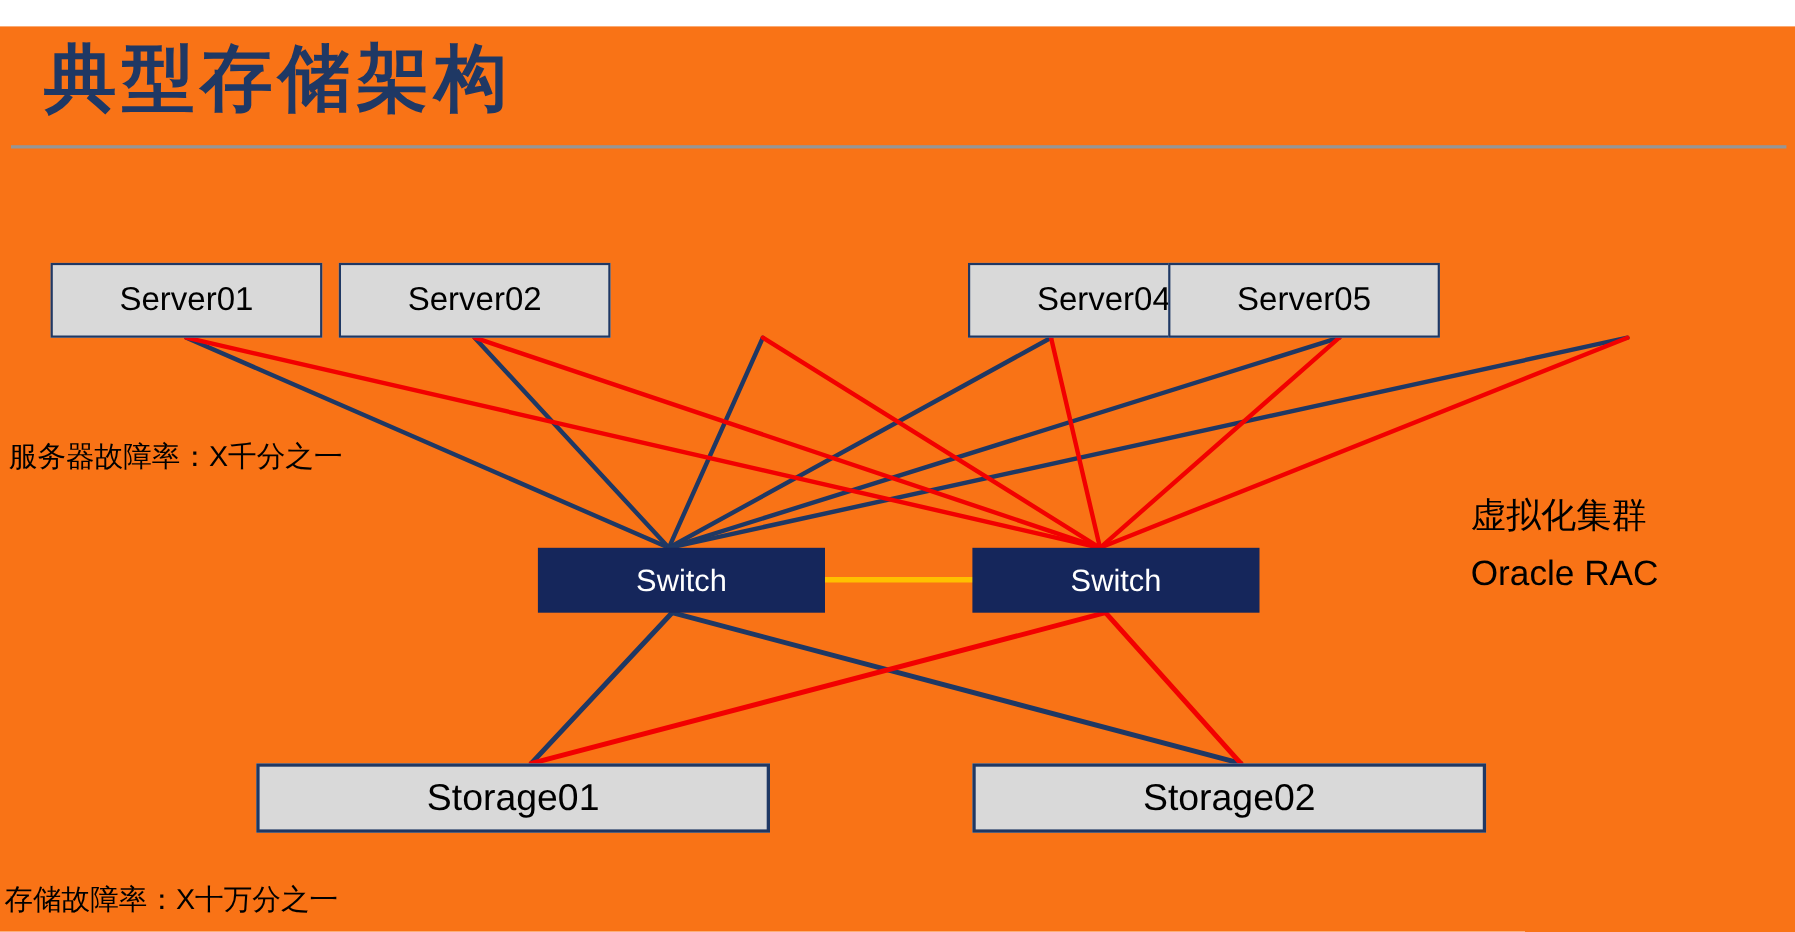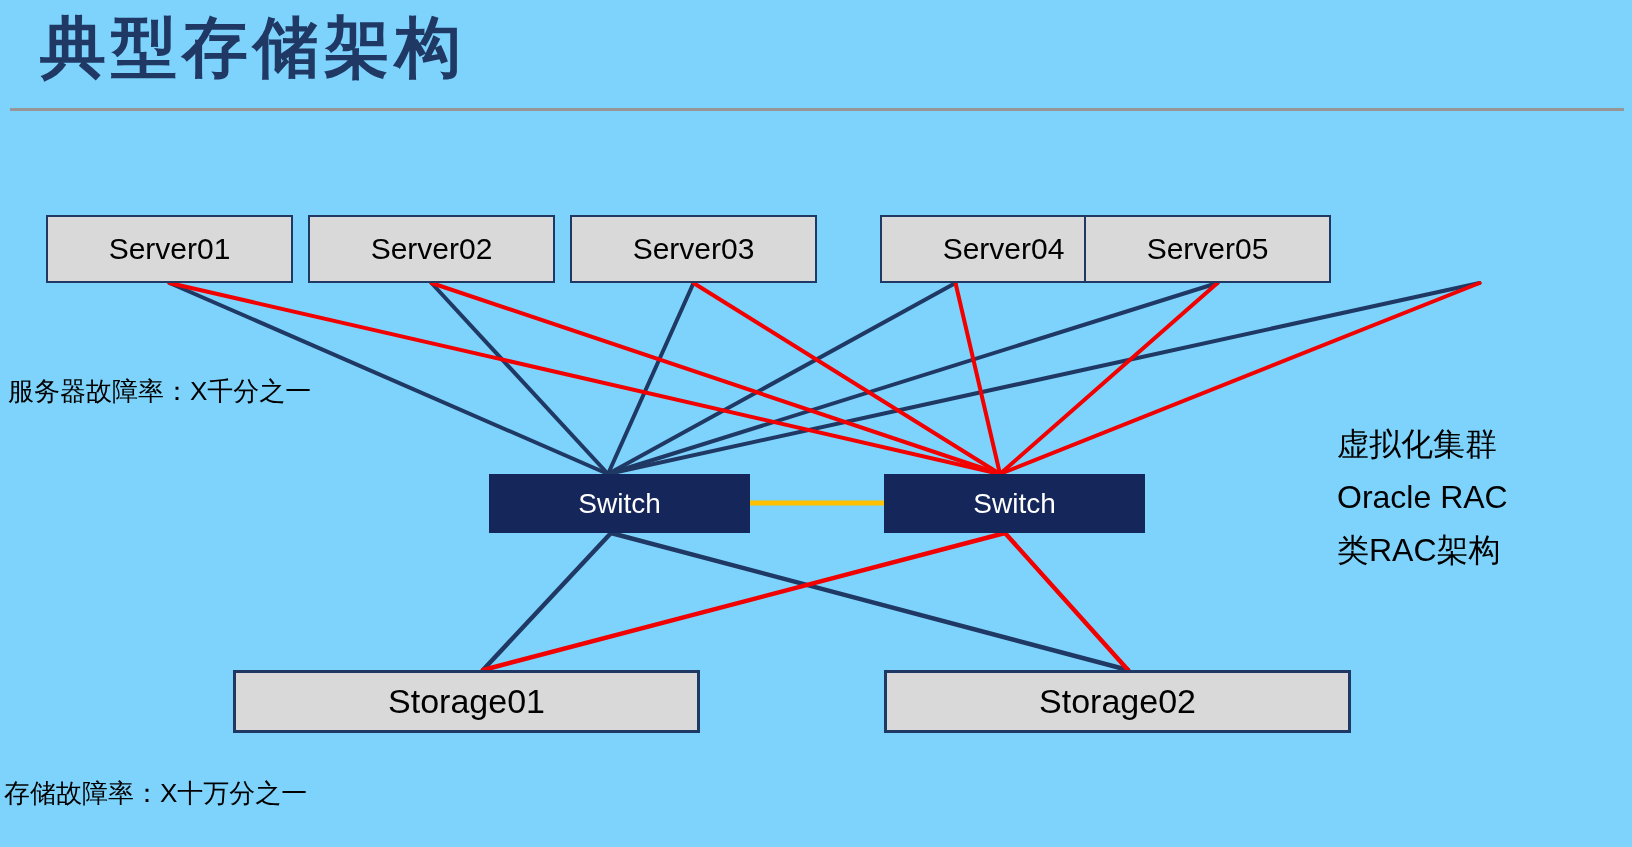--- a/index.html
+++ b/index.html
@@ -1,18 +1,18 @@
 <!DOCTYPE html>
 <html style="--navy: #1F3864; --switchfill: #15265B; --nodefill: #D9D9D9; --divider: #969696; --switchtext: #FFFFFF;"><head>
 <meta charset="utf-8">
 <style>
   html,body{margin:0;padding:0;background:#fff;}
   body{width:1632px;height:847px;overflow:hidden;position:relative;
        font-family:"Liberation Sans","DejaVu Sans",sans-serif;}
-  .slide{position:absolute;inset:0;background:#7dd3fc;}
+  .slide{position:absolute;inset:0;background:#f97316;margin-top:24px;}
   .title{position:absolute;left:40px;top:4px;font-size:66px;line-height:86px;
          font-weight:700;letter-spacing:5px;color:var(--navy);white-space:nowrap;}
   .divider{position:absolute;left:10px;top:108px;width:1614px;height:3px;
            background:var(--divider);}
   svg.edges{position:absolute;left:0;top:0;}
   .box{position:absolute;display:flex;align-items:center;justify-content:center;
        box-sizing:border-box;white-space:nowrap;}
   .server{width:247px;height:68px;top:215px;background:var(--nodefill);
           border:2px solid var(--navy);font-size:30px;color:#000;}
   .switch{width:261px;height:59px;top:474px;background:var(--switchfill);
@@ -51,27 +51,24 @@
       <line x1="1005" y1="533" x2="1128" y2="670" stroke="#F20000" stroke-width="4.5" stroke-linecap="round"></line>
       <line x1="730" y1="503" x2="884" y2="503" stroke="#FFC000" stroke-width="5" stroke-linecap="round"></line>
     </svg>
 
   <div class="box server" style="left:46px">
     <span>Server01</span>
   </div>
   <div class="box server" style="left:308px">
     <span>Server02</span>
   </div>
-  <div class="box server" style="left:570px">
-    <span>Server03</span>
-  </div>
   <div class="box server" style="left:880px">
     <span>Server04</span>
   </div>
-  <div class="box server" style="left:1084px">
+  <div class="box server" style="left:1062px">
     <span>Server05</span>
   </div>
 
   <div class="box switch" style="left:489px">
     <span>Switch</span>
   </div>
   <div class="box switch" style="left:884px">
     <span>Switch</span>
   </div>
 
@@ -81,16 +78,15 @@
   <div class="box storage" style="left:884px">
     <span>Storage02</span>
   </div>
 
   <div class="note note-server">服务器故障率：X千分之一</div>
   <div class="note note-storage">存储故障率：X十万分之一</div>
 
   <div class="note note-cluster">
     <div>虚拟化集群</div>
     <div>Oracle RAC</div>
-    <div>类RAC架构</div>
   </div>
 
 </div>
 
 </body></html>

